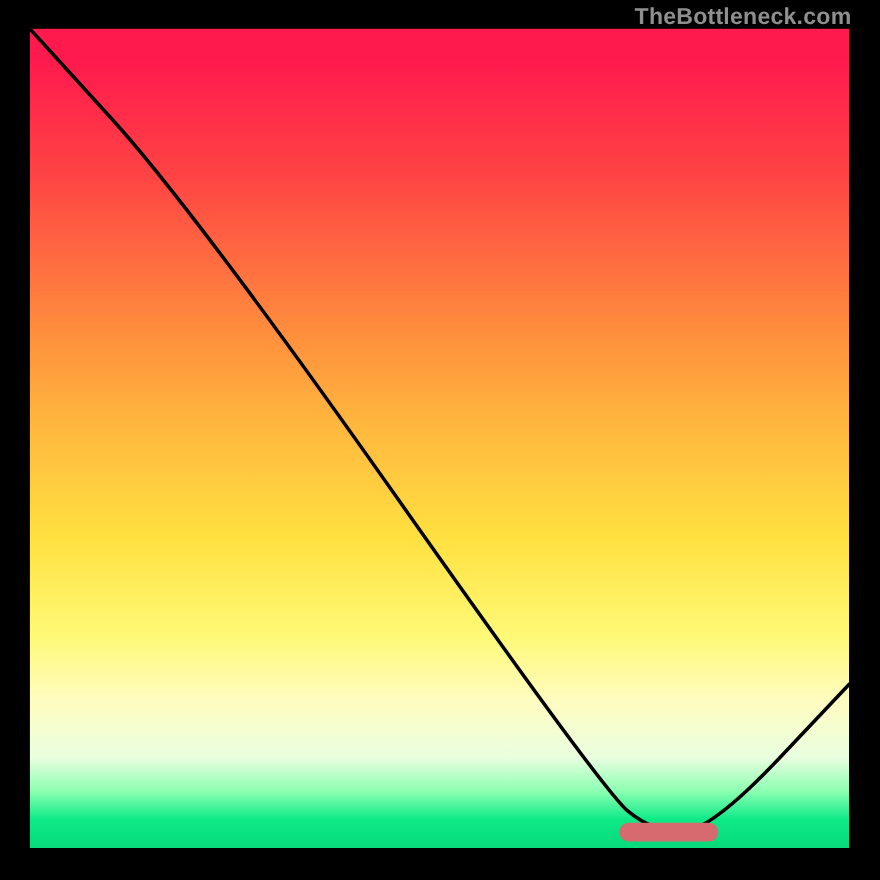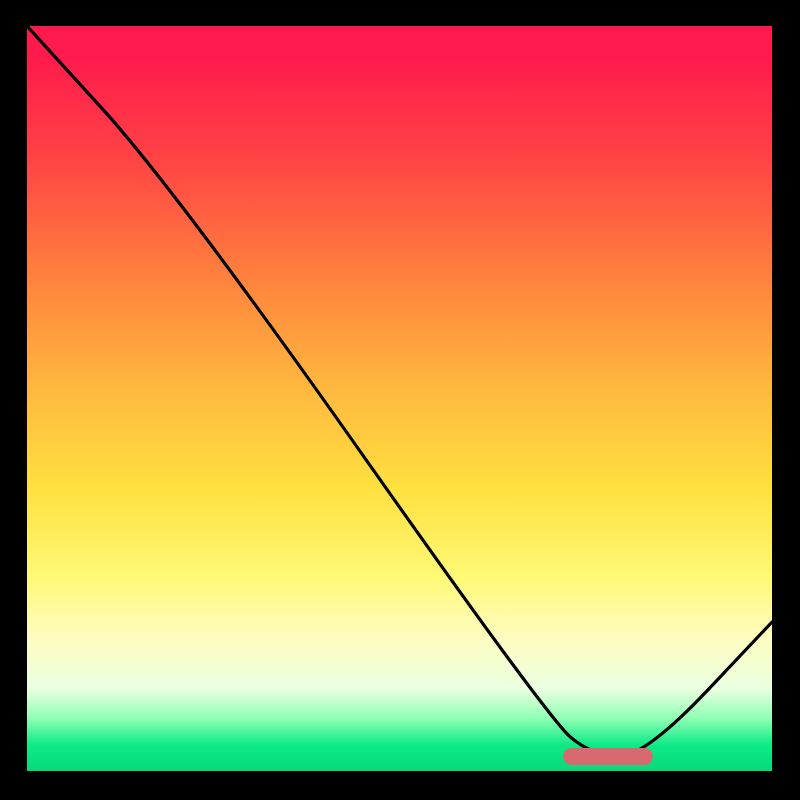--- a/index.html
+++ b/index.html
@@ -77,13 +77,14 @@
   <div class="plot-area">
     <div class="gradient-bg"></div>
 
     <svg class="curve" viewBox="0 0 745 745" preserveAspectRatio="none">
       <path id="curve-path" fill="none" stroke="#000" stroke-width="3.2" stroke-linecap="round" stroke-linejoin="round" d="M 0 0 Q 0 0 74.5 81.94999999999999 Q 149 163.89999999999998 335.25 428.375 Q 521.5 692.85 543.85 711.475 Q 566.2 730.1 592.2750000000001 730.1 Q 618.35 730.1 681.675 663.05 T 745 596"></path>
     </svg>
 
     <div class="marker" id="opt-marker" style="left: 536.4px; width: 89.4px; top: 721.6px; height: 17px;"></div>
   </div>
 
+  <div class="watermark">TheBottleneck.com</div>
 </div>
 
 </body></html>

